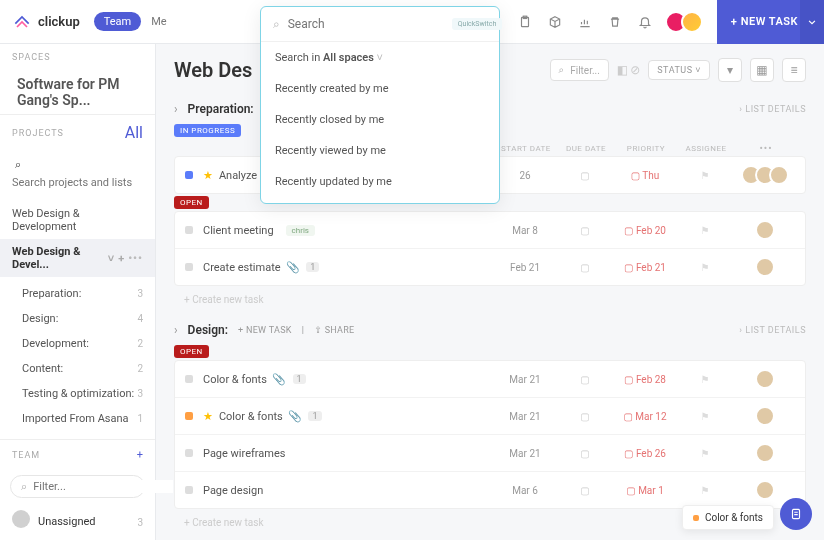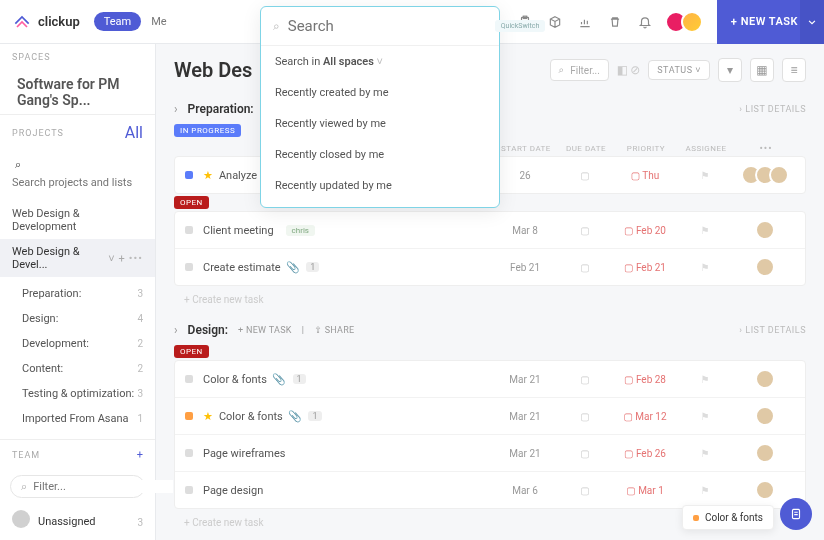--- a/index.html
+++ b/index.html
@@ -20,21 +20,21 @@
 .new-task-caret{background:#4753c6;width:24px;height:44px;display:flex;align-items:center;justify-content:center;color:#fff;margin-right:-12px}
 .layout{display:flex;height:496px}
 .sidebar{width:156px;background:#fff;border-right:1px solid #e8eaed;display:flex;flex-direction:column;font-size:11px}
 .sb-row{padding:8px 12px;display:flex;align-items:center;justify-content:space-between;color:#666}
 .sb-header{font-size:9px;letter-spacing:1px;color:#aaa;text-transform:uppercase}
 .sb-breadcrumb{font-size:14px;color:#555;padding:6px 17px;border-bottom:1px solid #eee;font-weight:600}
 .sb-search{padding:6px 10px}
 .sb-search input{width:100%;border:none;outline:none;font-size:11px;padding:4px 2px;color:#888}
 .sb-list{padding:2px 0}
 .sb-item{padding:6px 12px;display:flex;align-items:center;justify-content:flex-start;color:#555;cursor:pointer}
-.sb-item.active{background:#f0f1f5;font-weight:400;color:#333}
+.sb-item.active{background:#f0f1f5;font-weight:700;color:#333}
 .sb-count{color:#bbb;margin-left:auto;font-size:10px}
 .sb-sub{padding-left:22px}
 .filter-input{margin:6px 10px;border:1px solid #e6e6e6;border-radius:12px;padding:4px 10px;display:flex;align-items:center;gap:6px;color:#aaa}
 .filter-input input{border:none;outline:none;font-size:11px;flex:1}
 .team-row{padding:6px 12px;display:flex;align-items:flex-end;gap:8px}
 .team-row .av-sm{width:18px;height:18px;border-radius:50%;background:#ccc}
 .main{flex:1;padding:14px 18px;overflow:hidden;position:relative}
 .page-title{font-size:20px;font-weight:600;color:#333;margin-bottom:10px}
 .toolbar{position:absolute;top:14px;right:18px;display:flex;align-items:center;gap:8px}
 .filter-box{border:1px solid #e0e0e0;border-radius:4px;padding:4px 8px;display:flex;align-items:center;gap:6px;color:#aaa;font-size:10px;background:#fff}
@@ -66,21 +66,21 @@
 .face{width:20px;height:20px;border-radius:50%;background:#e0c9a6;margin-left:-6px;border:2px solid #fff}
 .face:first-child{margin-left:0}
 .create-new{padding:8px 10px;color:#ccc;font-size:10px}
 .flag{color:#ddd}
 .cal-ic{color:#ccc}
 .head-row{display:flex;align-items:center;padding:4px 10px 2px;font-size:8px;color:#bbb}
 .head-row .task-name{flex:1}
 .dots{color:#bbb;letter-spacing:1px}
 .search-overlay{position:absolute;top:6px;left:260px;width:240px;background:#fff;border:1px solid #7fd4e6;border-radius:6px;box-shadow:0 4px 20px rgba(0,0,0,.08);z-index:20;padding-bottom:6px}
 .search-top{display:flex;align-items:center;gap:8px;padding:10px 12px;border-bottom:1px solid #f0f0f0}
-.search-top input{border:none;outline:none;flex:1;font-size:15px;color:#b91c1c}
+.search-top input{border:none;outline:none;flex:1;font-size:12px;color:#b91c1c}
 .quickswitch{margin-left:auto;font-size:7px;color:#8aa;background:#f0f8fa;padding:2px 6px;border-radius:3px}
 .search-opt{padding:9px 14px;font-size:11px;color:#555;cursor:pointer}
 .search-opt .strong{font-weight:600}
 .float-card{position:absolute;bottom:10px;right:50px;background:#fff;border:1px solid #eee;border-radius:4px;padding:6px 10px;font-size:10px;box-shadow:0 2px 8px rgba(0,0,0,.08);display:flex;align-items:center;gap:6px}
 .float-dot{width:6px;height:6px;background:#ff9f43;border-radius:2px}
 .fab{position:absolute;bottom:10px;right:12px;width:32px;height:32px;border-radius:50%;background:#4f5bd5;color:#fff;display:flex;align-items:center;justify-content:center}
 svg{width:14px;height:14px;stroke:currentColor;fill:none;stroke-width:2}
 .toggle-pair{display:flex;gap:2px;align-items:center;color:#ccc}
 </style>
 </head>
@@ -401,17 +401,17 @@
   <div class="search-top">
     <span style="color:#bbb">⌕</span>
     <input placeholder="Search" style="">
     <span class="quickswitch">QuickSwitch</span>
   </div>
   <div class="search-opt">
     <span>Search in </span><span class="strong">All spaces</span> <span style="color:#bbb">˅</span>
   </div>
   <div id="search-opts">
       <div class="search-opt">Recently created by me</div>
+      <div class="search-opt">Recently closed by me</div>
       <div class="search-opt">Recently viewed by me</div>
-      <div class="search-opt">Recently closed by me</div>
       <div class="search-opt">Recently updated by me</div>
     </div>
 </div>
 
 </body></html>

